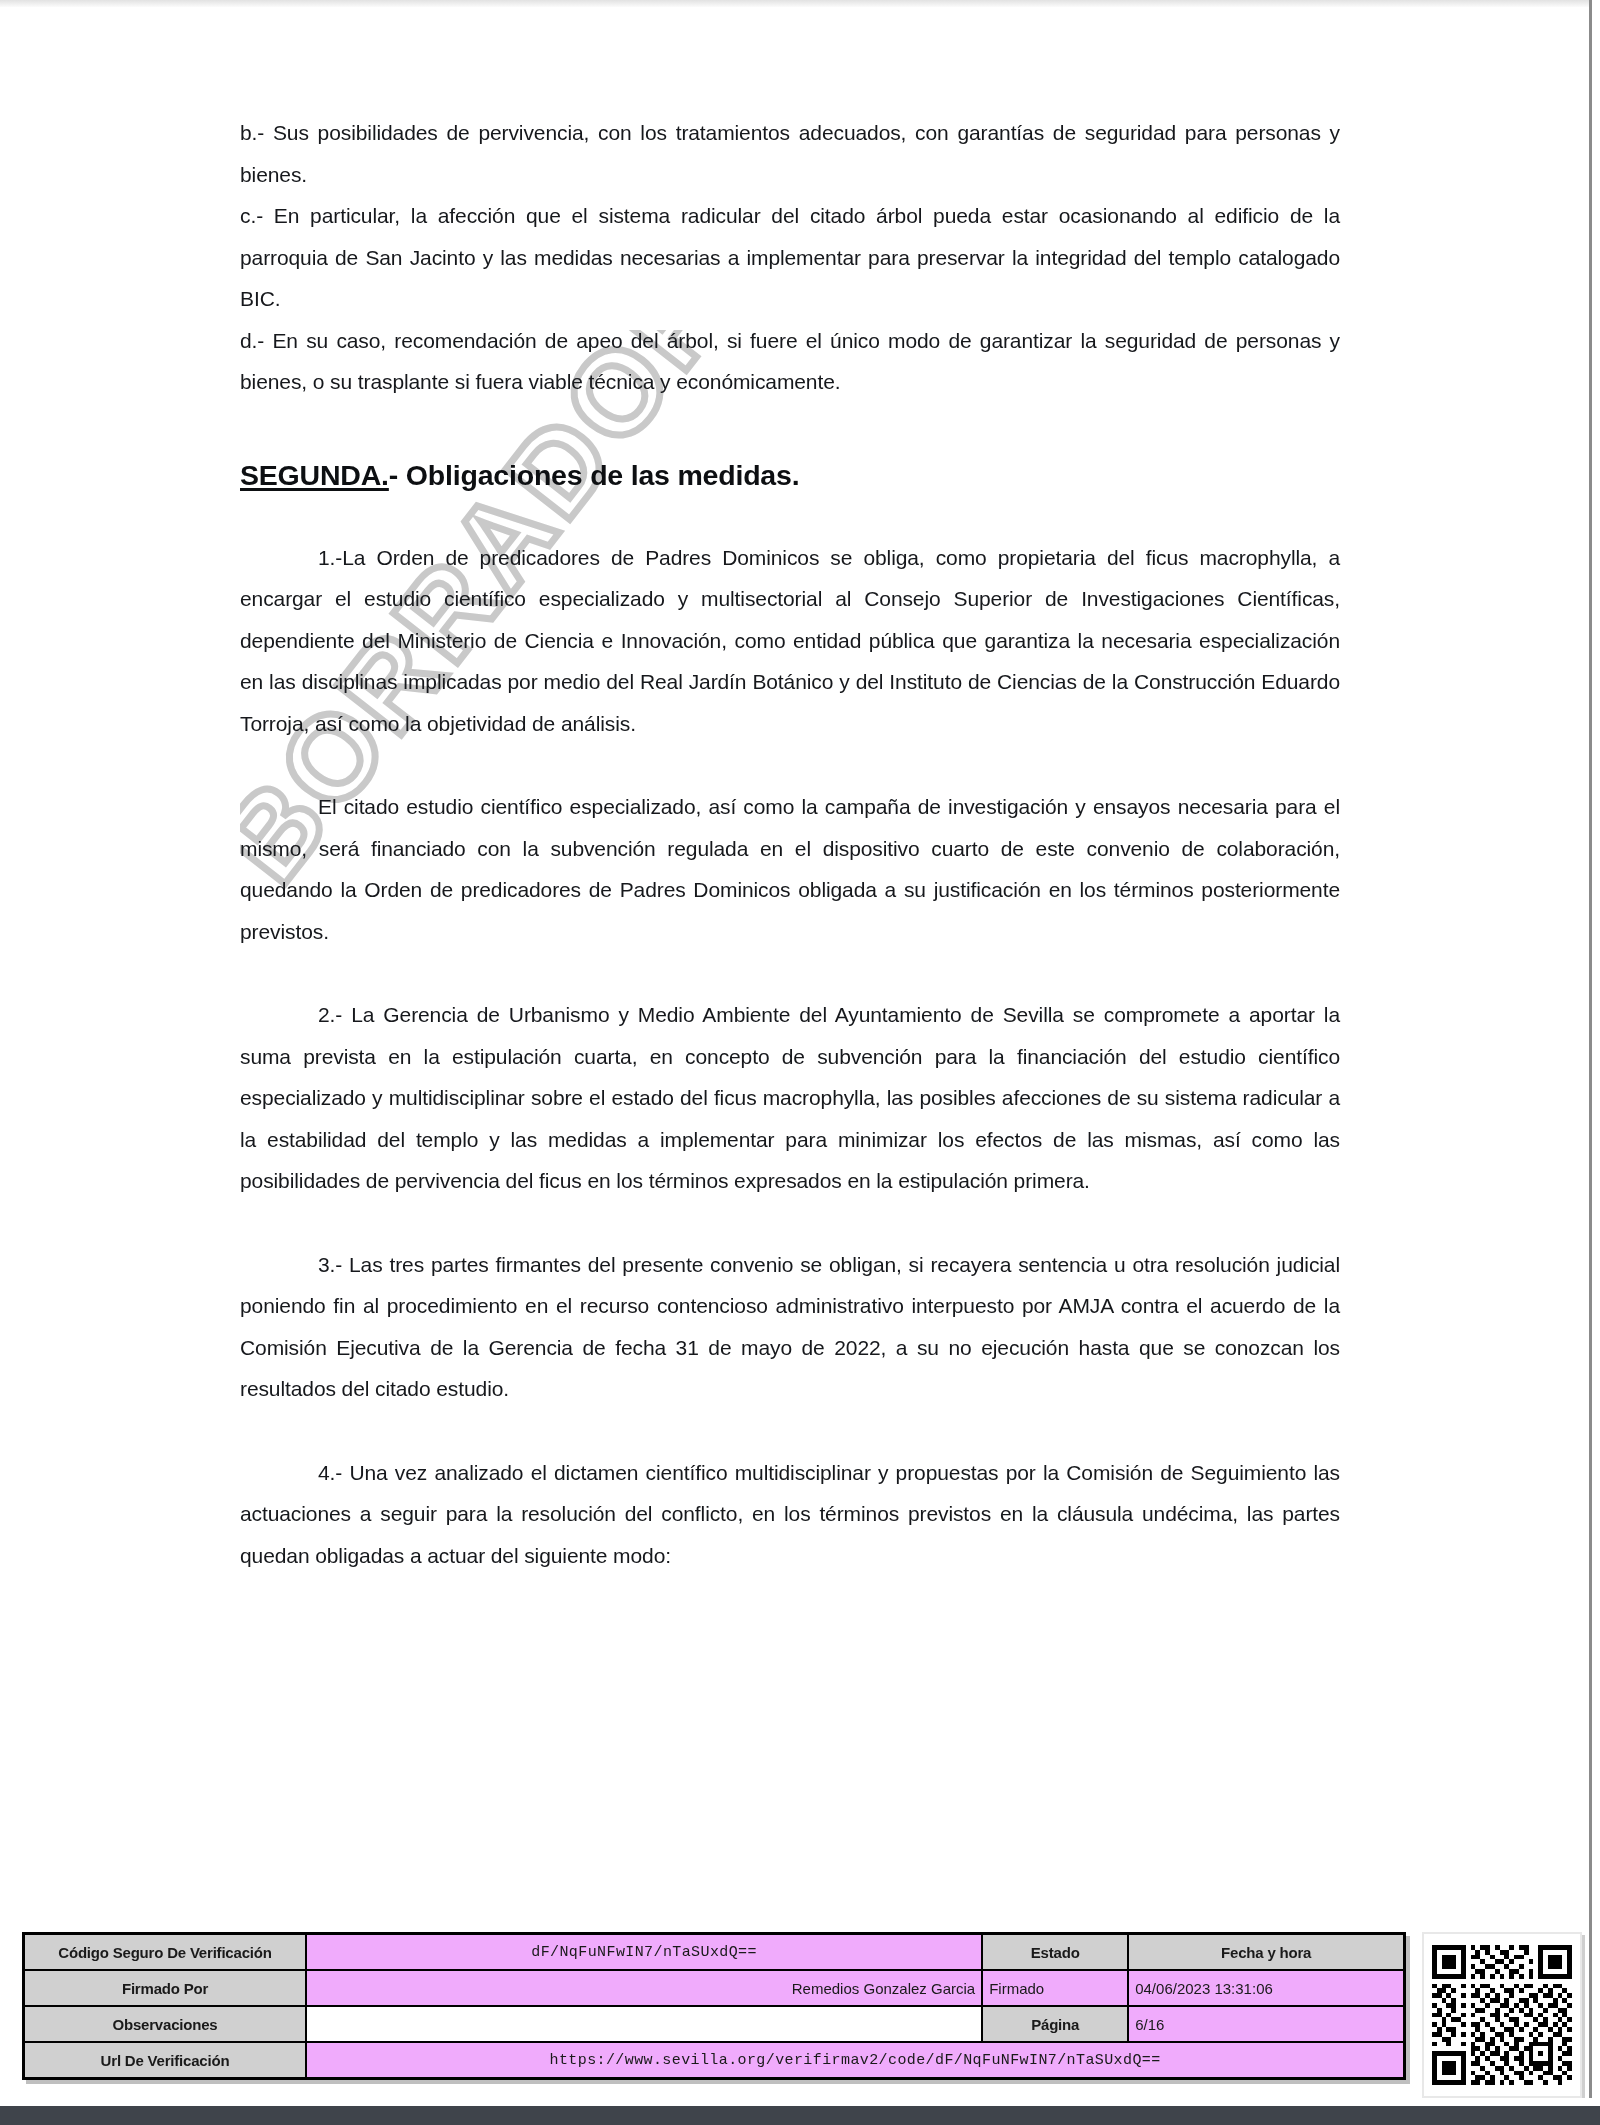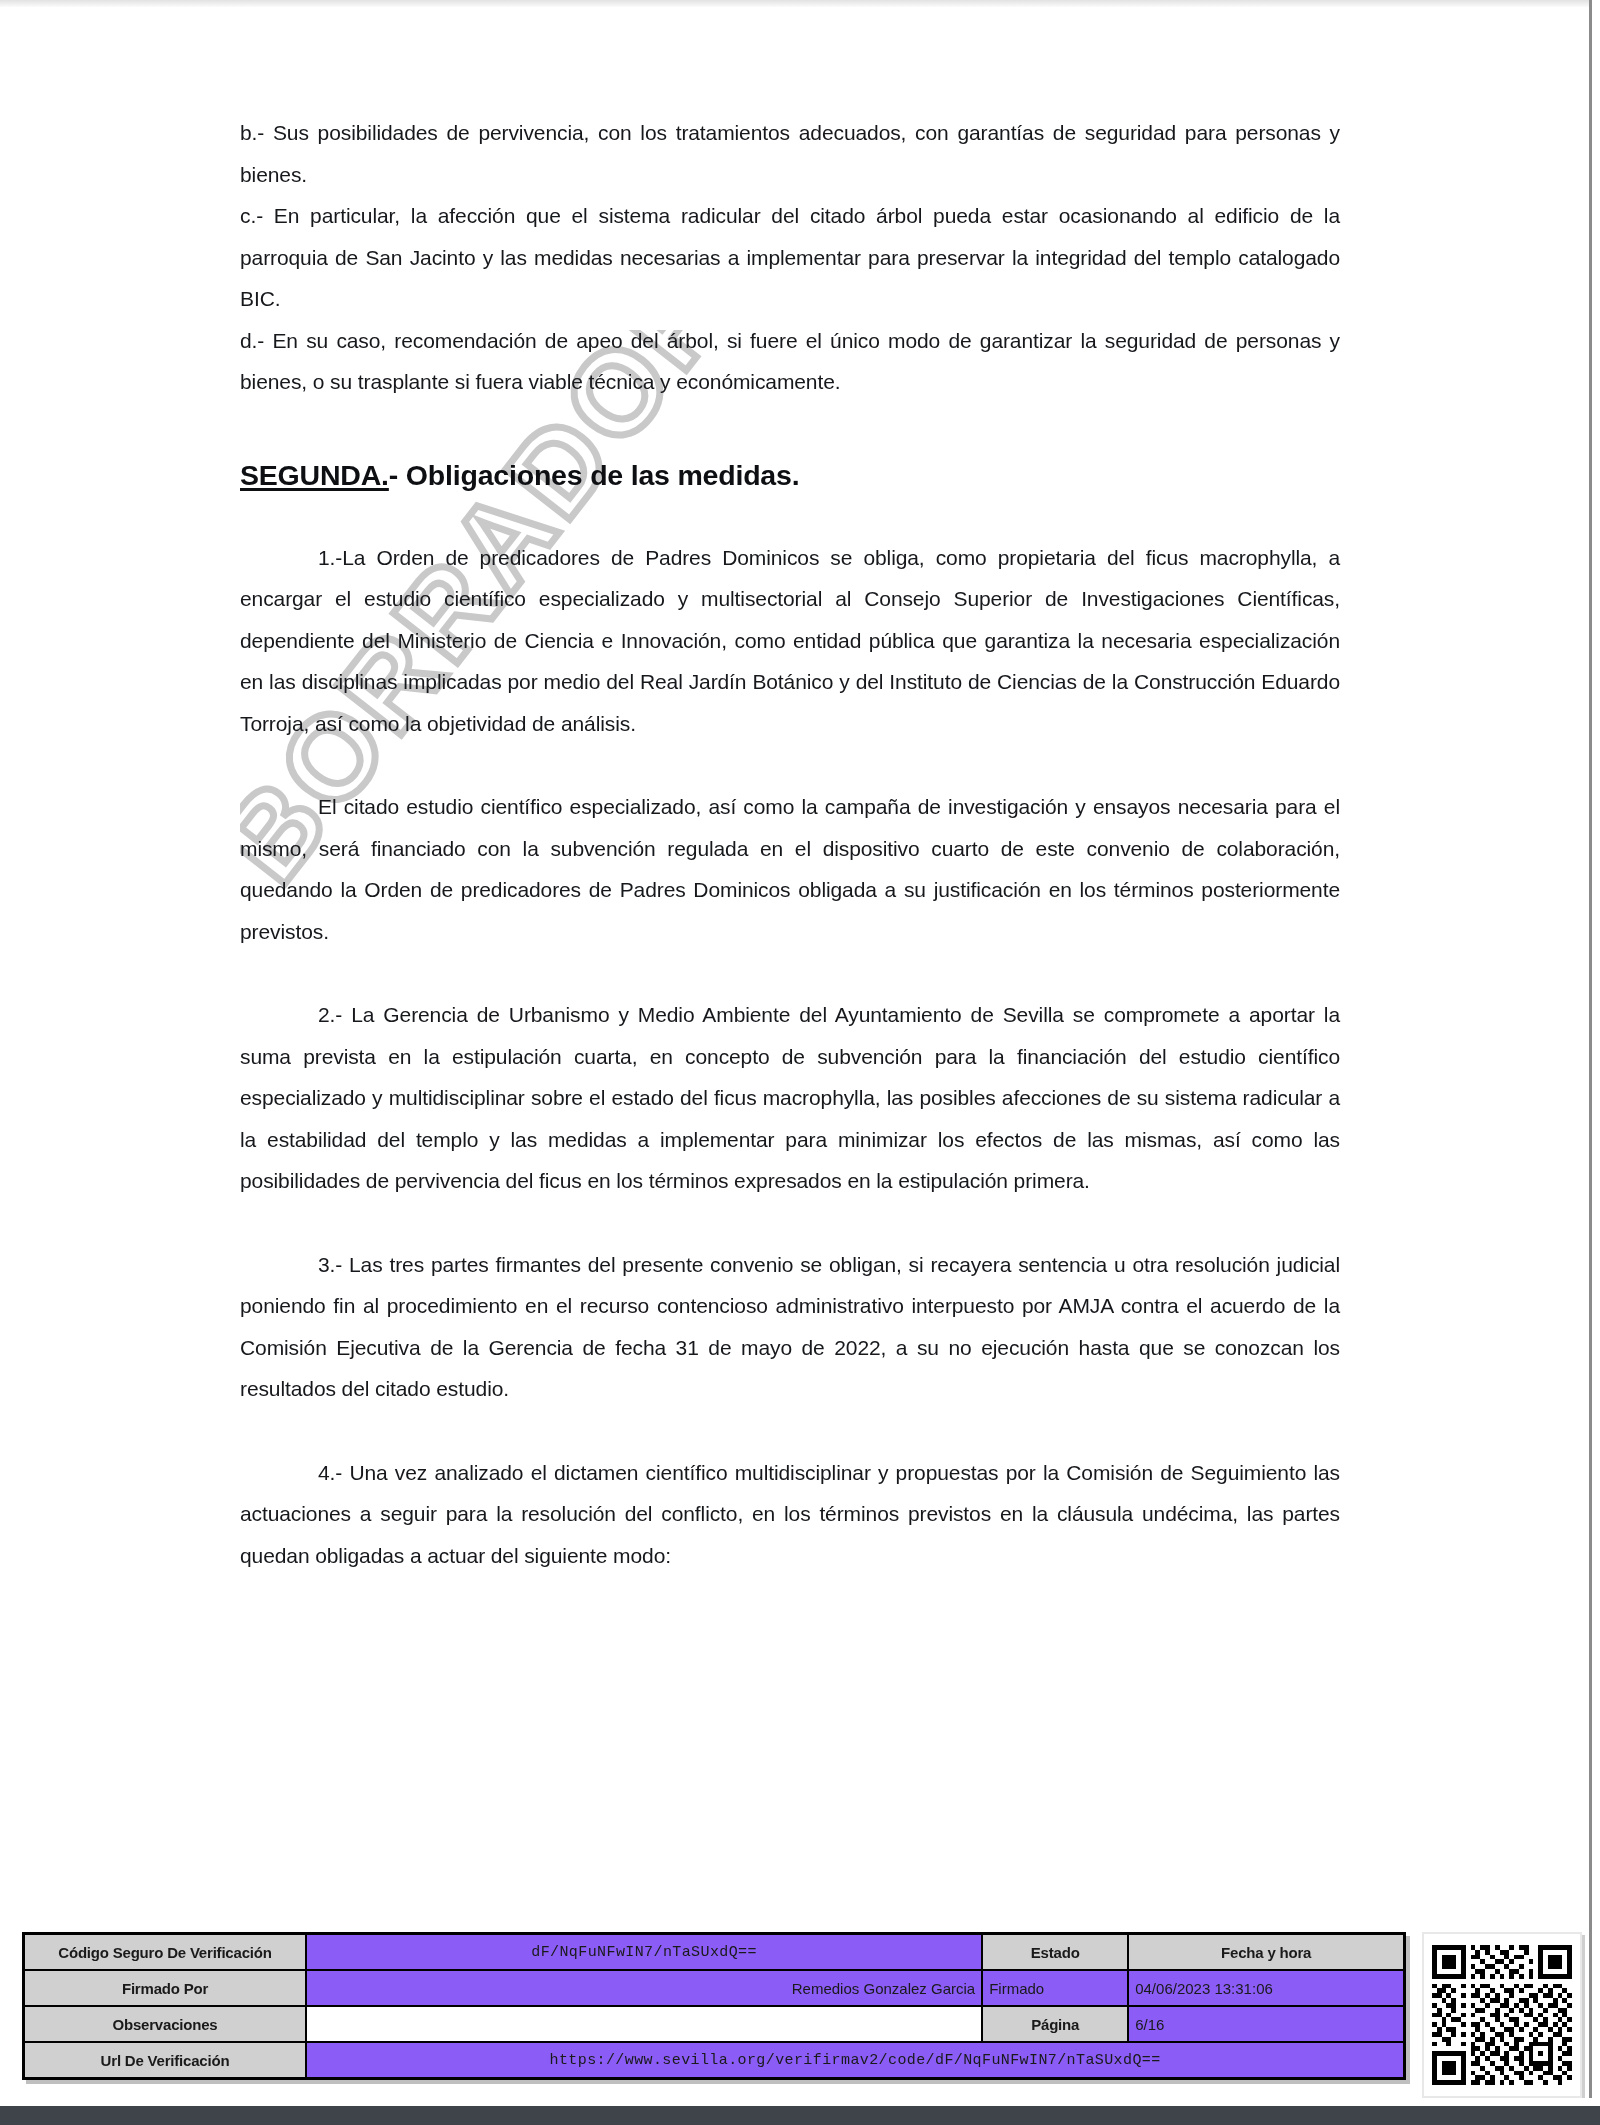--- a/index.html
+++ b/index.html
@@ -116,21 +116,21 @@
     width: 1560px;
     z-index: 4;
     display: flex;
     align-items: flex-start;
   }
   #csv-table {
     border-collapse: collapse;
     width: 1439px;
     table-layout: fixed;
     border: 3px solid #000;
-    background: #8b5cf6;
+    background: #f0abfc;
     box-shadow: 4px 4px 0 0 #bfbfbf;
   }
   #csv-table td {
     border: 2px solid #000;
     height: 34px;
     padding: 0 6px;
     vertical-align: middle;
     font-size: 15px;
     color: #1a1a1a;
   }

